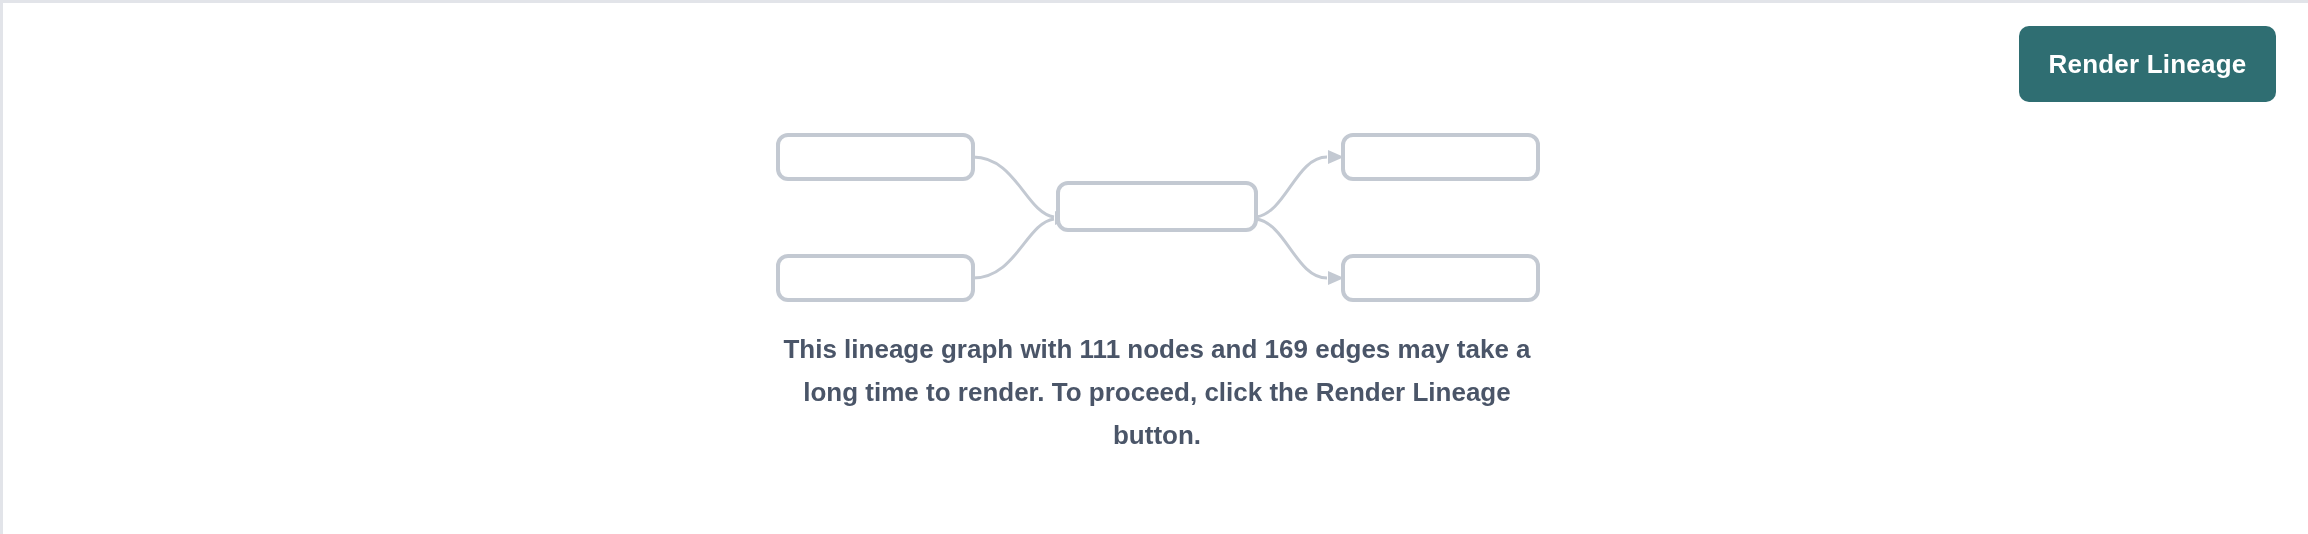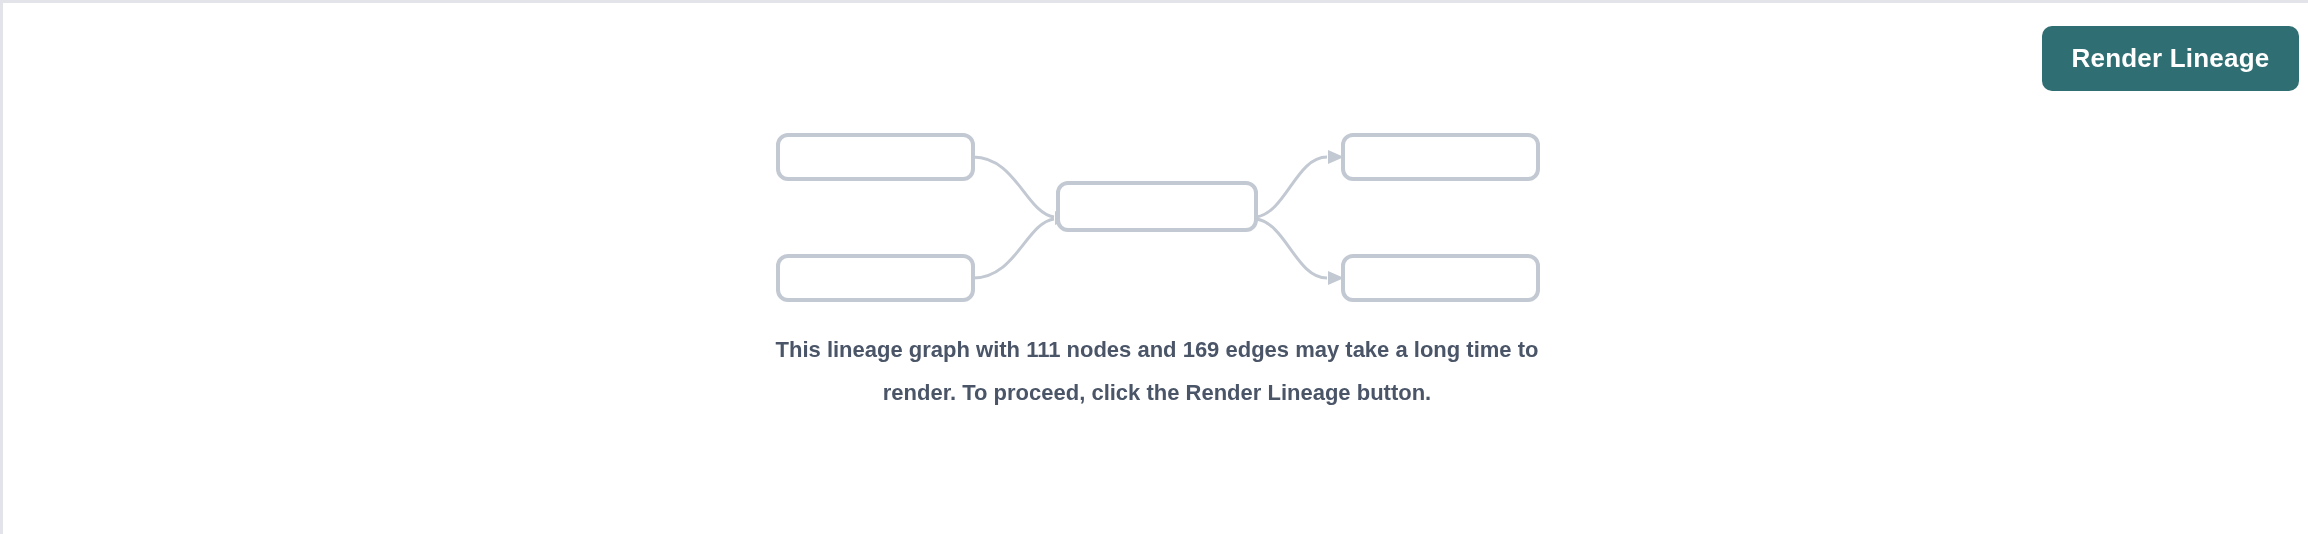--- a/index.html
+++ b/index.html
@@ -19,23 +19,23 @@
     box-sizing: border-box;
     border-top: 3px solid #e2e4e9;
     border-left: 3px solid #e2e4e9;
     overflow: hidden;
   }
 
   
   .toolbar {
     position: absolute;
     top: 23px;
-    right: 9px;
+    right: 32px;
     width: 257px;
-    height: 65px;
+    height: 76px;
   }
   .render-btn {
     display: flex;
     align-items: center;
     justify-content: center;
     width: 100%;
     height: 100%;
     background: #2f6e72;
     color: #ffffff;
     border: none;
@@ -84,21 +84,21 @@
     left: 0;
     top: 325px;
     width: 2308px;
     text-align: center;
   }
   .message-inner {
     display: inline-block;
     width: 790px;
     color: #4a5568;
     font-family: "Liberation Sans", sans-serif;
-    font-size: 22px;
+    font-size: 26px;
     font-weight: bold;
     line-height: 43px;
   }
 </style>
 </head>
 <body>
 
 <div class="screen">
 
   <div class="toolbar">

